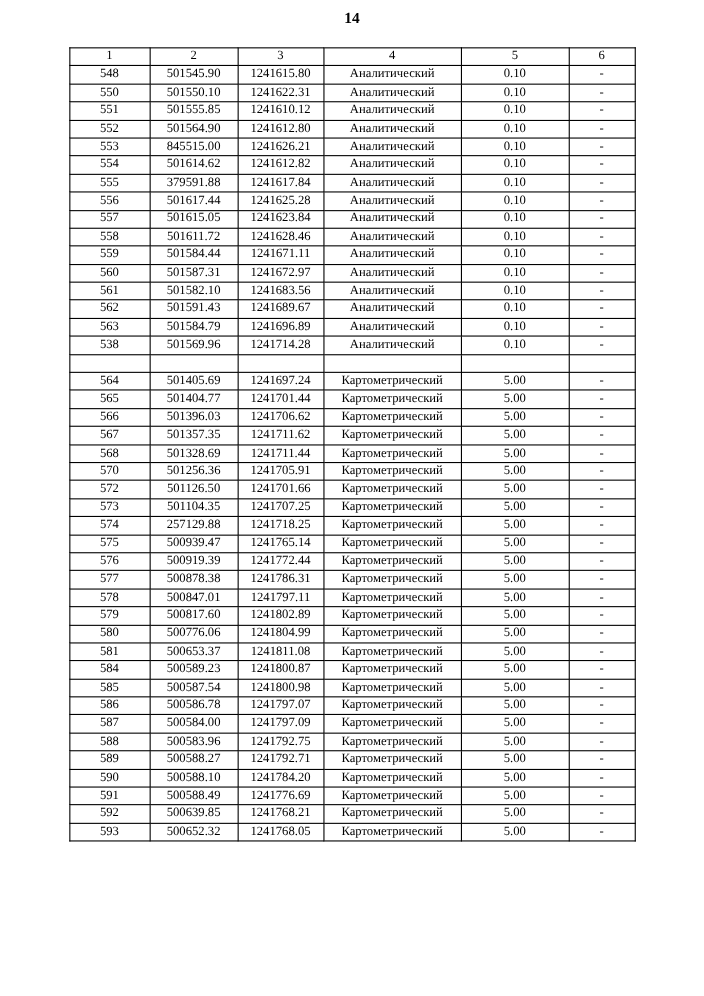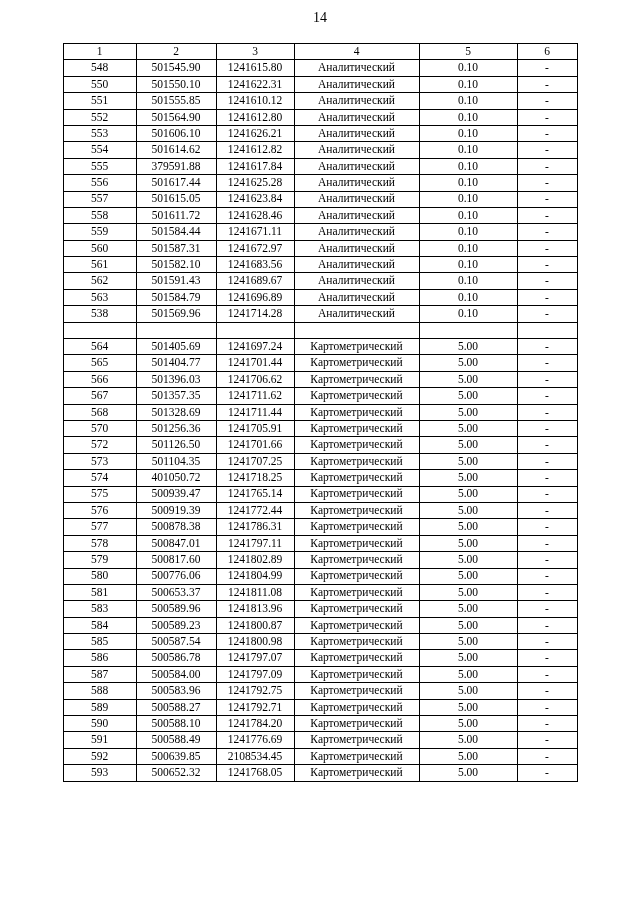--- a/index.html
+++ b/index.html
@@ -9,21 +9,21 @@
   }
   body {
     width: 640px;
     height: 905px;
     font-family: "Liberation Serif", serif;
     color: #000;
     overflow: hidden;
   }
   .page-number {
     text-align: center;
-    font-weight: normal;
+    font-weight: bold;
     font-size: 14px;
     padding-top: 10px;
     height: 20px;
   }
   table.coords {
     border-collapse: collapse;
     margin: 13px auto 0 auto;
     table-layout: fixed;
     width: 514px;
   }
@@ -98,21 +98,21 @@
       <tr>
         <td>552</td>
         <td>501564.90</td>
         <td>1241612.80</td>
         <td>Аналитический</td>
         <td>0.10</td>
         <td>-</td>
       </tr>
       <tr>
         <td>553</td>
-        <td>501606.10</td>
+        <td>845515.00</td>
         <td>1241626.21</td>
         <td>Аналитический</td>
         <td>0.10</td>
         <td>-</td>
       </tr>
       <tr>
         <td>554</td>
         <td>501614.62</td>
         <td>1241612.82</td>
         <td>Аналитический</td>
@@ -266,21 +266,21 @@
       <tr>
         <td>573</td>
         <td>501104.35</td>
         <td>1241707.25</td>
         <td>Картометрический</td>
         <td>5.00</td>
         <td>-</td>
       </tr>
       <tr>
         <td>574</td>
-        <td>401050.72</td>
+        <td>257129.88</td>
         <td>1241718.25</td>
         <td>Картометрический</td>
         <td>5.00</td>
         <td>-</td>
       </tr>
       <tr>
         <td>575</td>
         <td>500939.47</td>
         <td>1241765.14</td>
         <td>Картометрический</td>
@@ -329,28 +329,20 @@
       </tr>
       <tr>
         <td>581</td>
         <td>500653.37</td>
         <td>1241811.08</td>
         <td>Картометрический</td>
         <td>5.00</td>
         <td>-</td>
       </tr>
       <tr>
-        <td>583</td>
-        <td>500589.96</td>
-        <td>1241813.96</td>
-        <td>Картометрический</td>
-        <td>5.00</td>
-        <td>-</td>
-      </tr>
-      <tr>
         <td>584</td>
         <td>500589.23</td>
         <td>1241800.87</td>
         <td>Картометрический</td>
         <td>5.00</td>
         <td>-</td>
       </tr>
       <tr>
         <td>585</td>
         <td>500587.54</td>
@@ -403,21 +395,21 @@
         <td>591</td>
         <td>500588.49</td>
         <td>1241776.69</td>
         <td>Картометрический</td>
         <td>5.00</td>
         <td>-</td>
       </tr>
       <tr>
         <td>592</td>
         <td>500639.85</td>
-        <td>2108534.45</td>
+        <td>1241768.21</td>
         <td>Картометрический</td>
         <td>5.00</td>
         <td>-</td>
       </tr>
       <tr>
         <td>593</td>
         <td>500652.32</td>
         <td>1241768.05</td>
         <td>Картометрический</td>
         <td>5.00</td>

